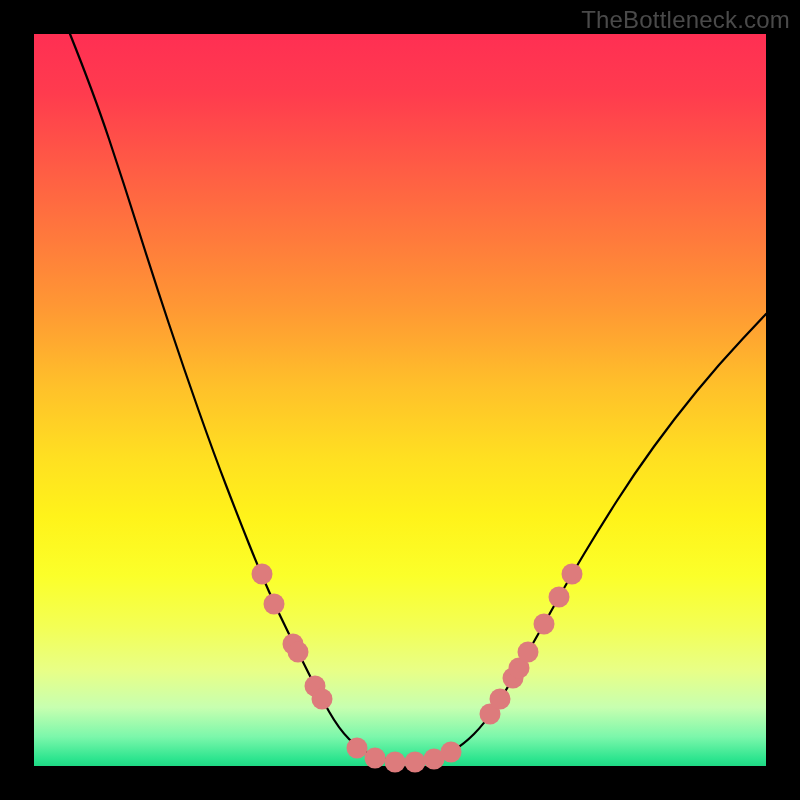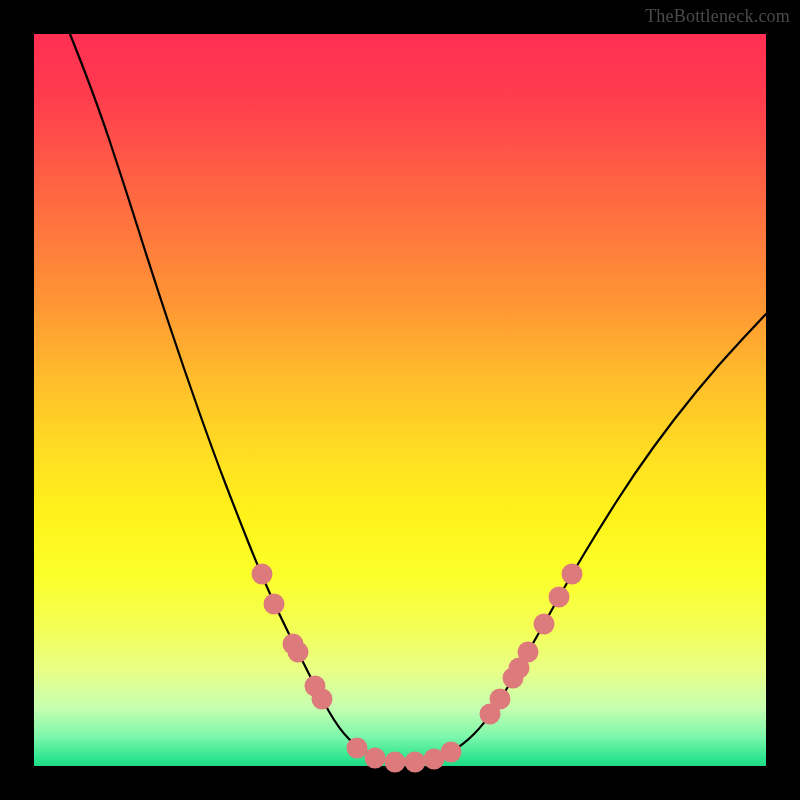--- a/index.html
+++ b/index.html
@@ -42,25 +42,24 @@
       #7cf7ab 96%,
       #2ee58f 99%,
       #1fd984 100%
     );
   }
   .watermark {
     position: absolute;
     top: 6px;
     right: 10px;
     color: #4a4a4a;
-    font-size: 18px;
+    font-size: 24px;
     letter-spacing: 0.2px;
     font-weight: 400;
     user-select: none;
-    font-family: Liberation Serif, serif;
   }
   svg.curve {
     position: absolute;
     left: 0;
     top: 0;
     width: 732px;
     height: 732px;
     overflow: visible;
   }
   .curve-path {

